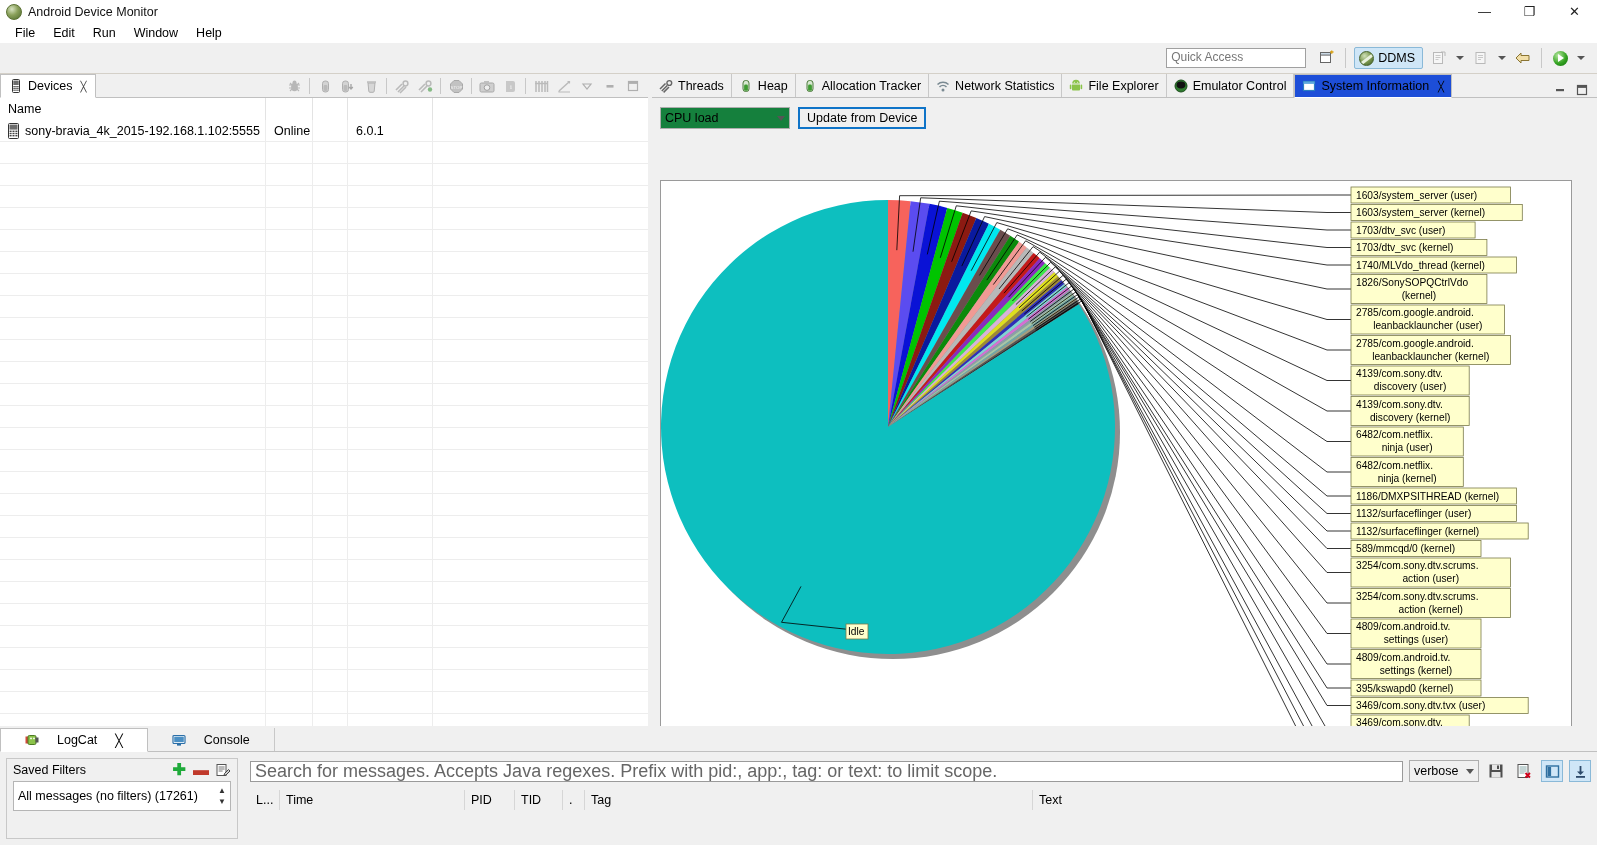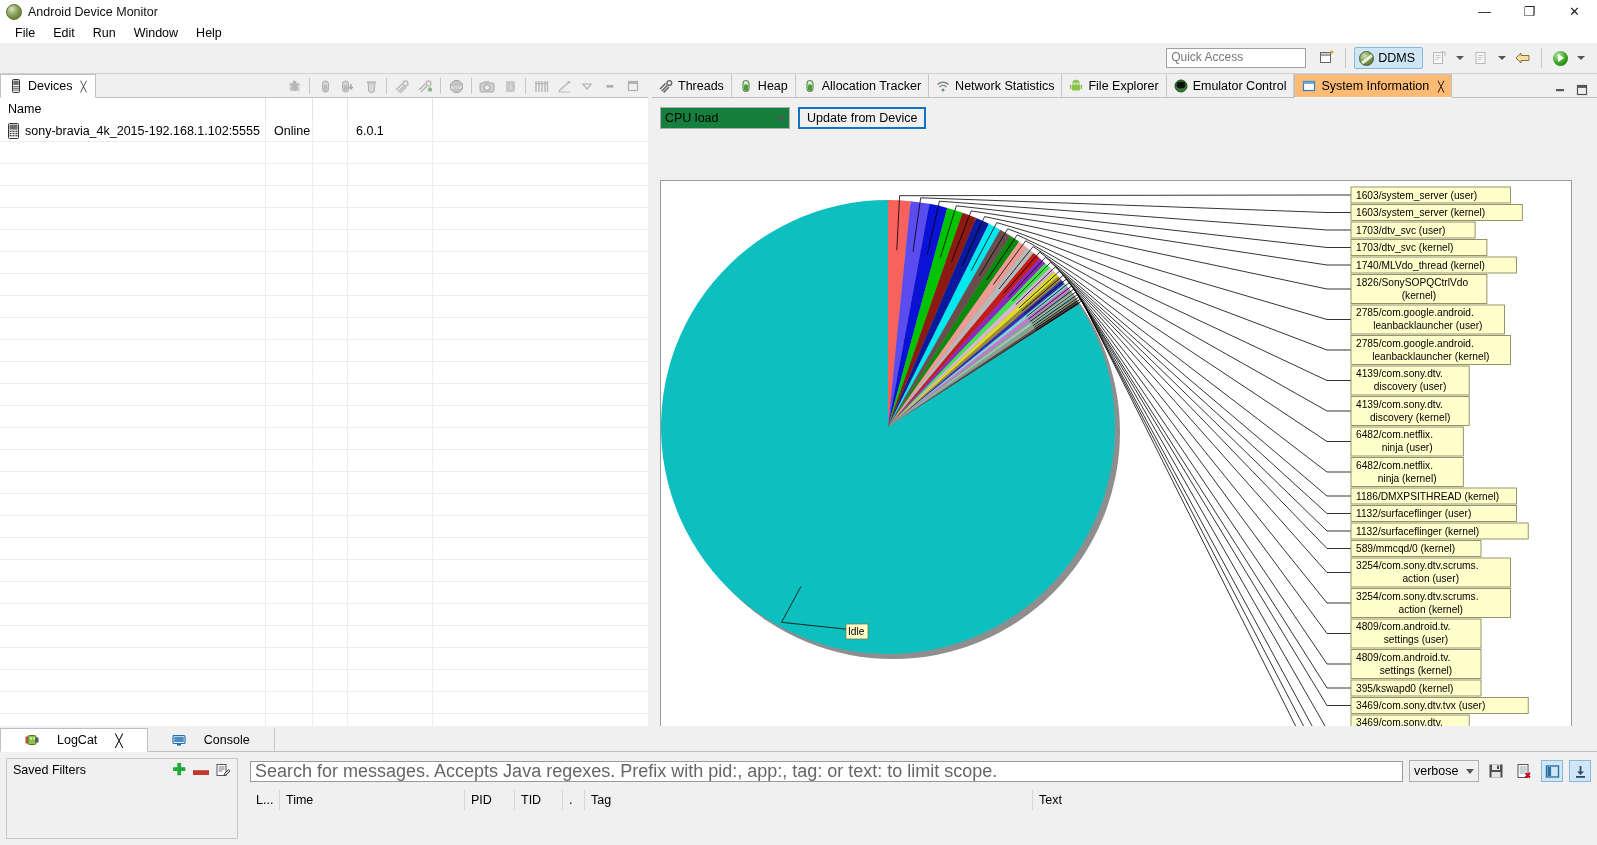--- a/index.html
+++ b/index.html
@@ -113,21 +113,21 @@
   .right-panel { position: absolute; left: 652px; top: 74px; width: 945px; height: 652px; background: #f0f0f0; }
   .rp-tabbar {
     height: 24px; background: #f0f0f0; border-bottom: 1px solid #c0c0c0;
     display: flex; align-items: flex-end; position: relative;
   }
   .rp-tab {
     display: flex; align-items: center; gap: 5px; height: 23px; padding: 0 7px;
     font-size: 12.5px; border-right: 1px solid #c8c8c8; color: #000;
   }
   .rp-tab.active {
-    background: #fdba74; border: 1px solid #c0c0c0; border-bottom: 1px solid #fff;
+    background: #1d4ed8; border: 1px solid #c0c0c0; border-bottom: 1px solid #fff;
     height: 24px; position: relative; top: 1px;
   }
   .rp-tab .x { font-size: 10px; margin-left: 4px; }
   .rp-winbtns { margin-left: auto; display: flex; align-items: center; gap: 8px; padding-right: 8px; }
 
   .sysinfo-body { position: relative; width: 945px; height: 628px; background: #f0f0f0; padding: 8px; }
   .sysinfo-controls { display: flex; align-items: center; gap: 8px; height: 24px; }
   .combo {
     width: 130px; height: 22px; border: 1px solid #adadad; background: #15803d;
     display: flex; align-items: center; padding: 0 4px; font-size: 12.5px; position: relative;
@@ -849,20 +849,27 @@
           <span class="filters-btns">
             <span class="plus-icon">✚</span>
             <span class="minus-icon">▬</span>
             <svg width="15" height="14" viewBox="0 0 15 14">
               <rect x="1" y="1.5" width="9" height="11" fill="#fff" stroke="#555"></rect>
               <path d="M2.6 4h6M2.6 6h6M2.6 8h4" stroke="#777"></path>
               <path d="M8.5 10.5 L12.5 6.5 L14 8 L10 12 L8 12.5Z" fill="#cfcfcf" stroke="#444"></path>
             </svg>
           </span>
         </div>
+        <div class="filter-list">
+          <span>All messages (no filters) (17261)</span>
+          <span class="spinner">
+            <span>▲</span>
+              <span>▼</span>
+          </span>
+        </div>
       </div>
 
       <div class="log-right">
         <div class="log-searchrow">
           <div class="log-search">Search for messages. Accepts Java regexes. Prefix with pid:, app:, tag: or text: to limit scope.</div>
           <div class="log-combo">
             <span>verbose</span>
             <span class="chev" style="margin-left:auto;width:0;height:0;border-left:4px solid transparent;border-right:4px solid transparent;border-top:5px solid #555"></span>
           </div>
           <div class="icon-btn">

